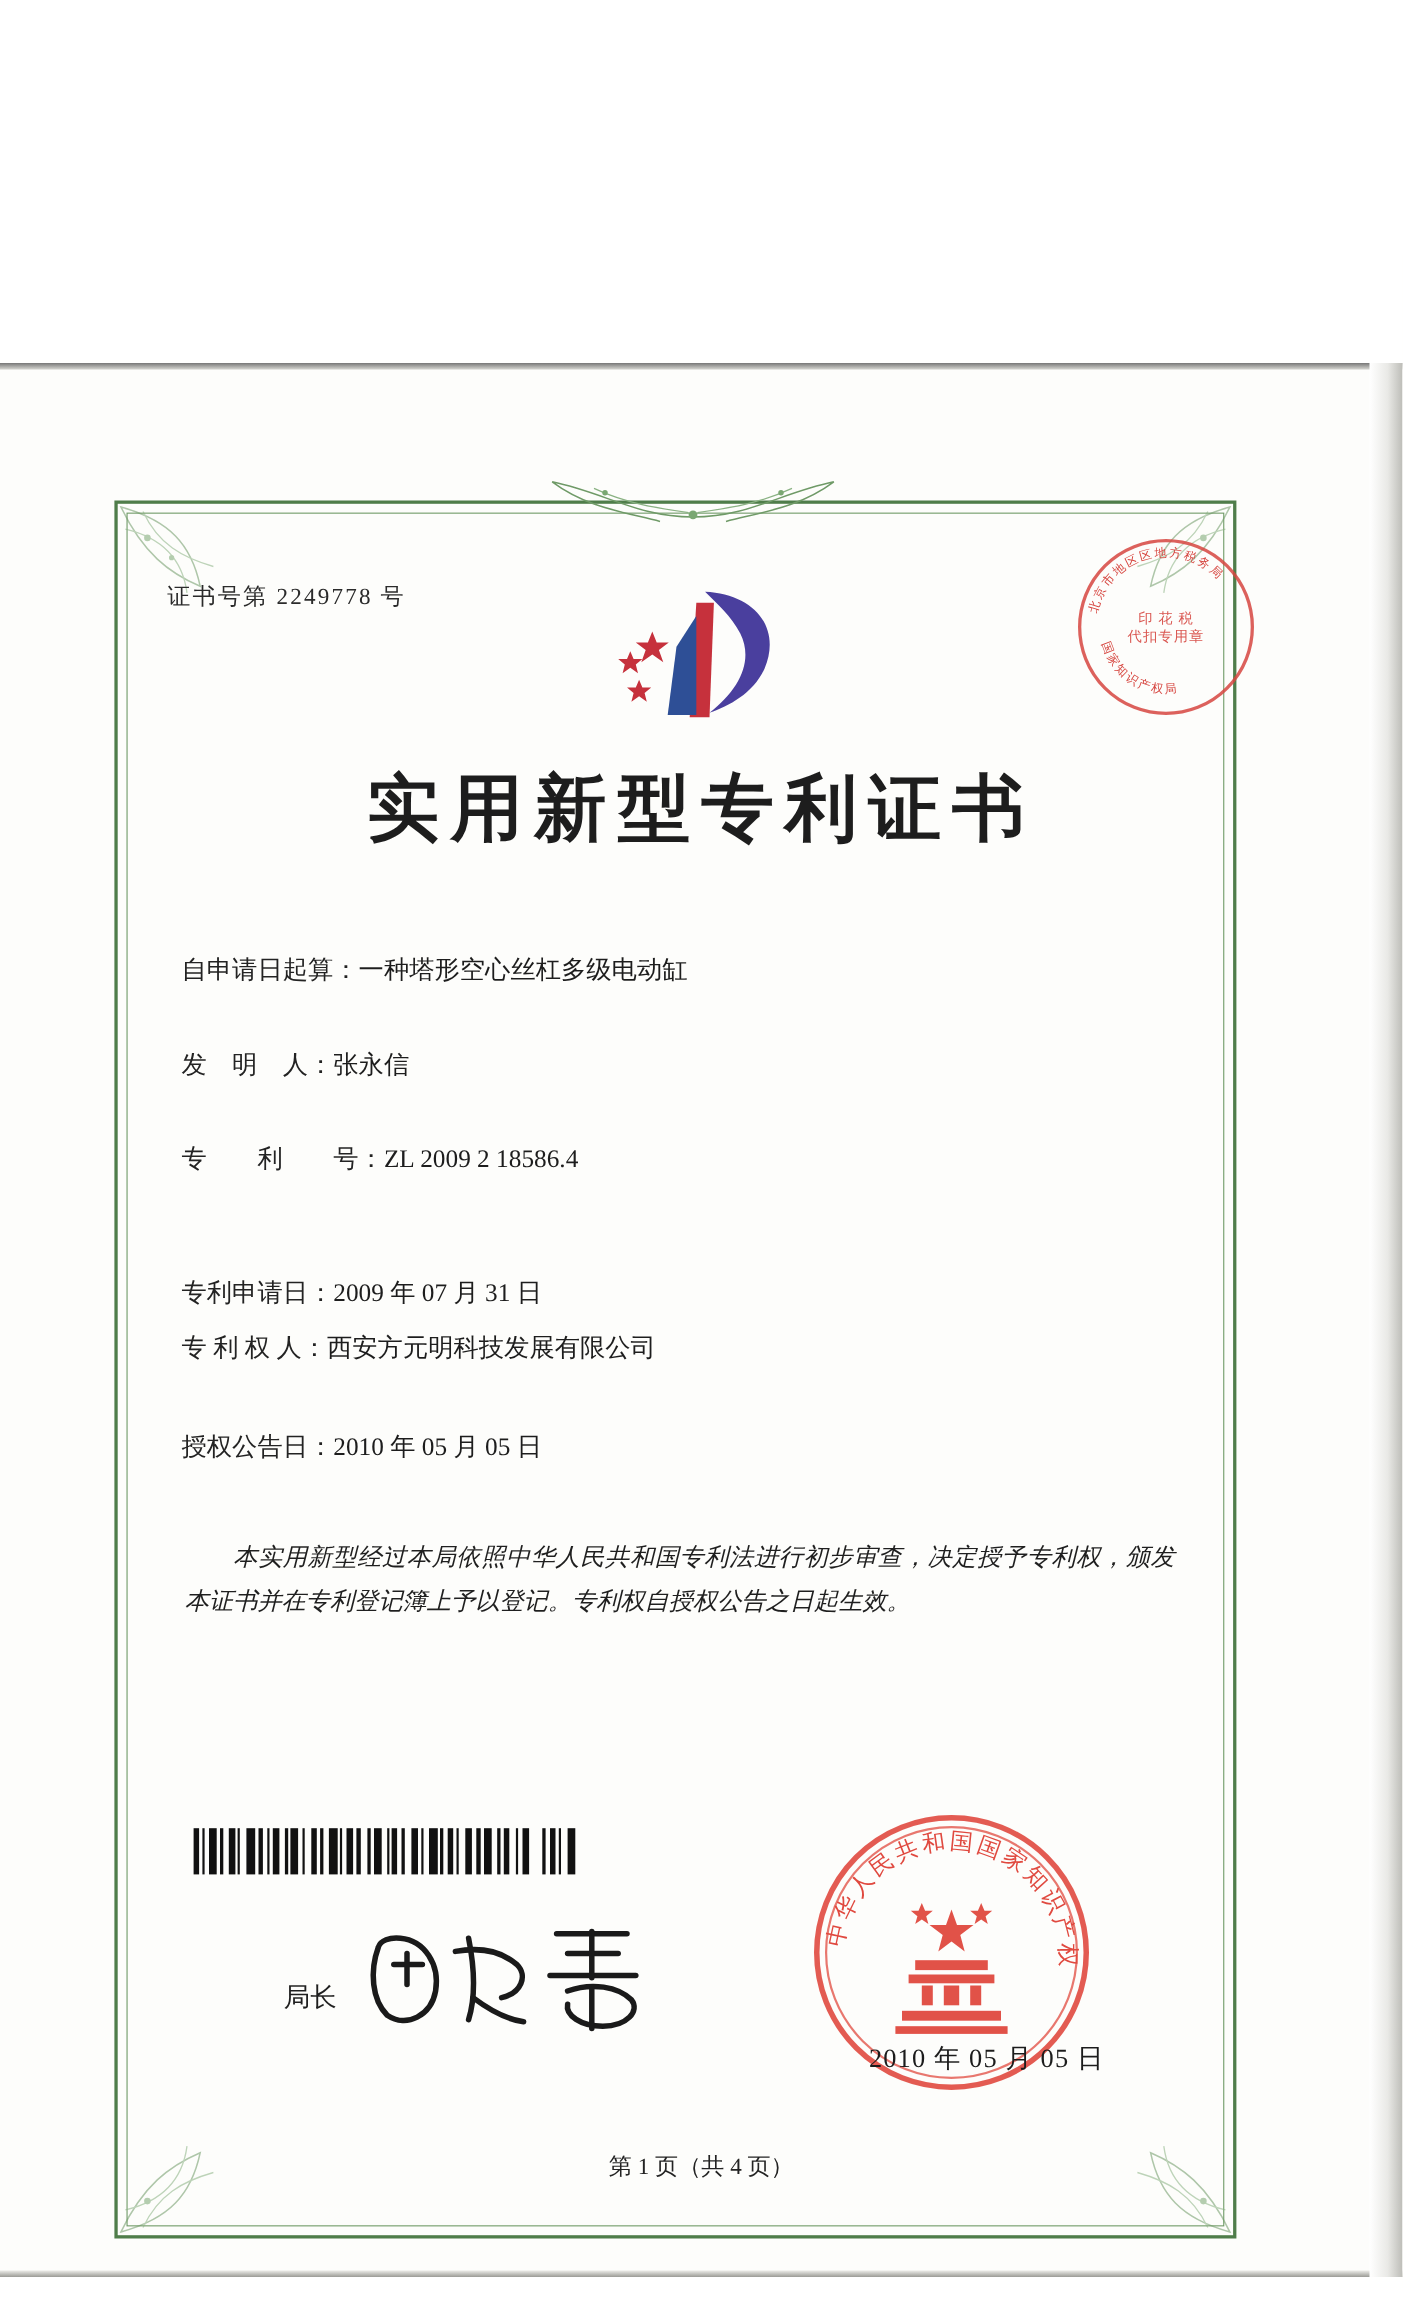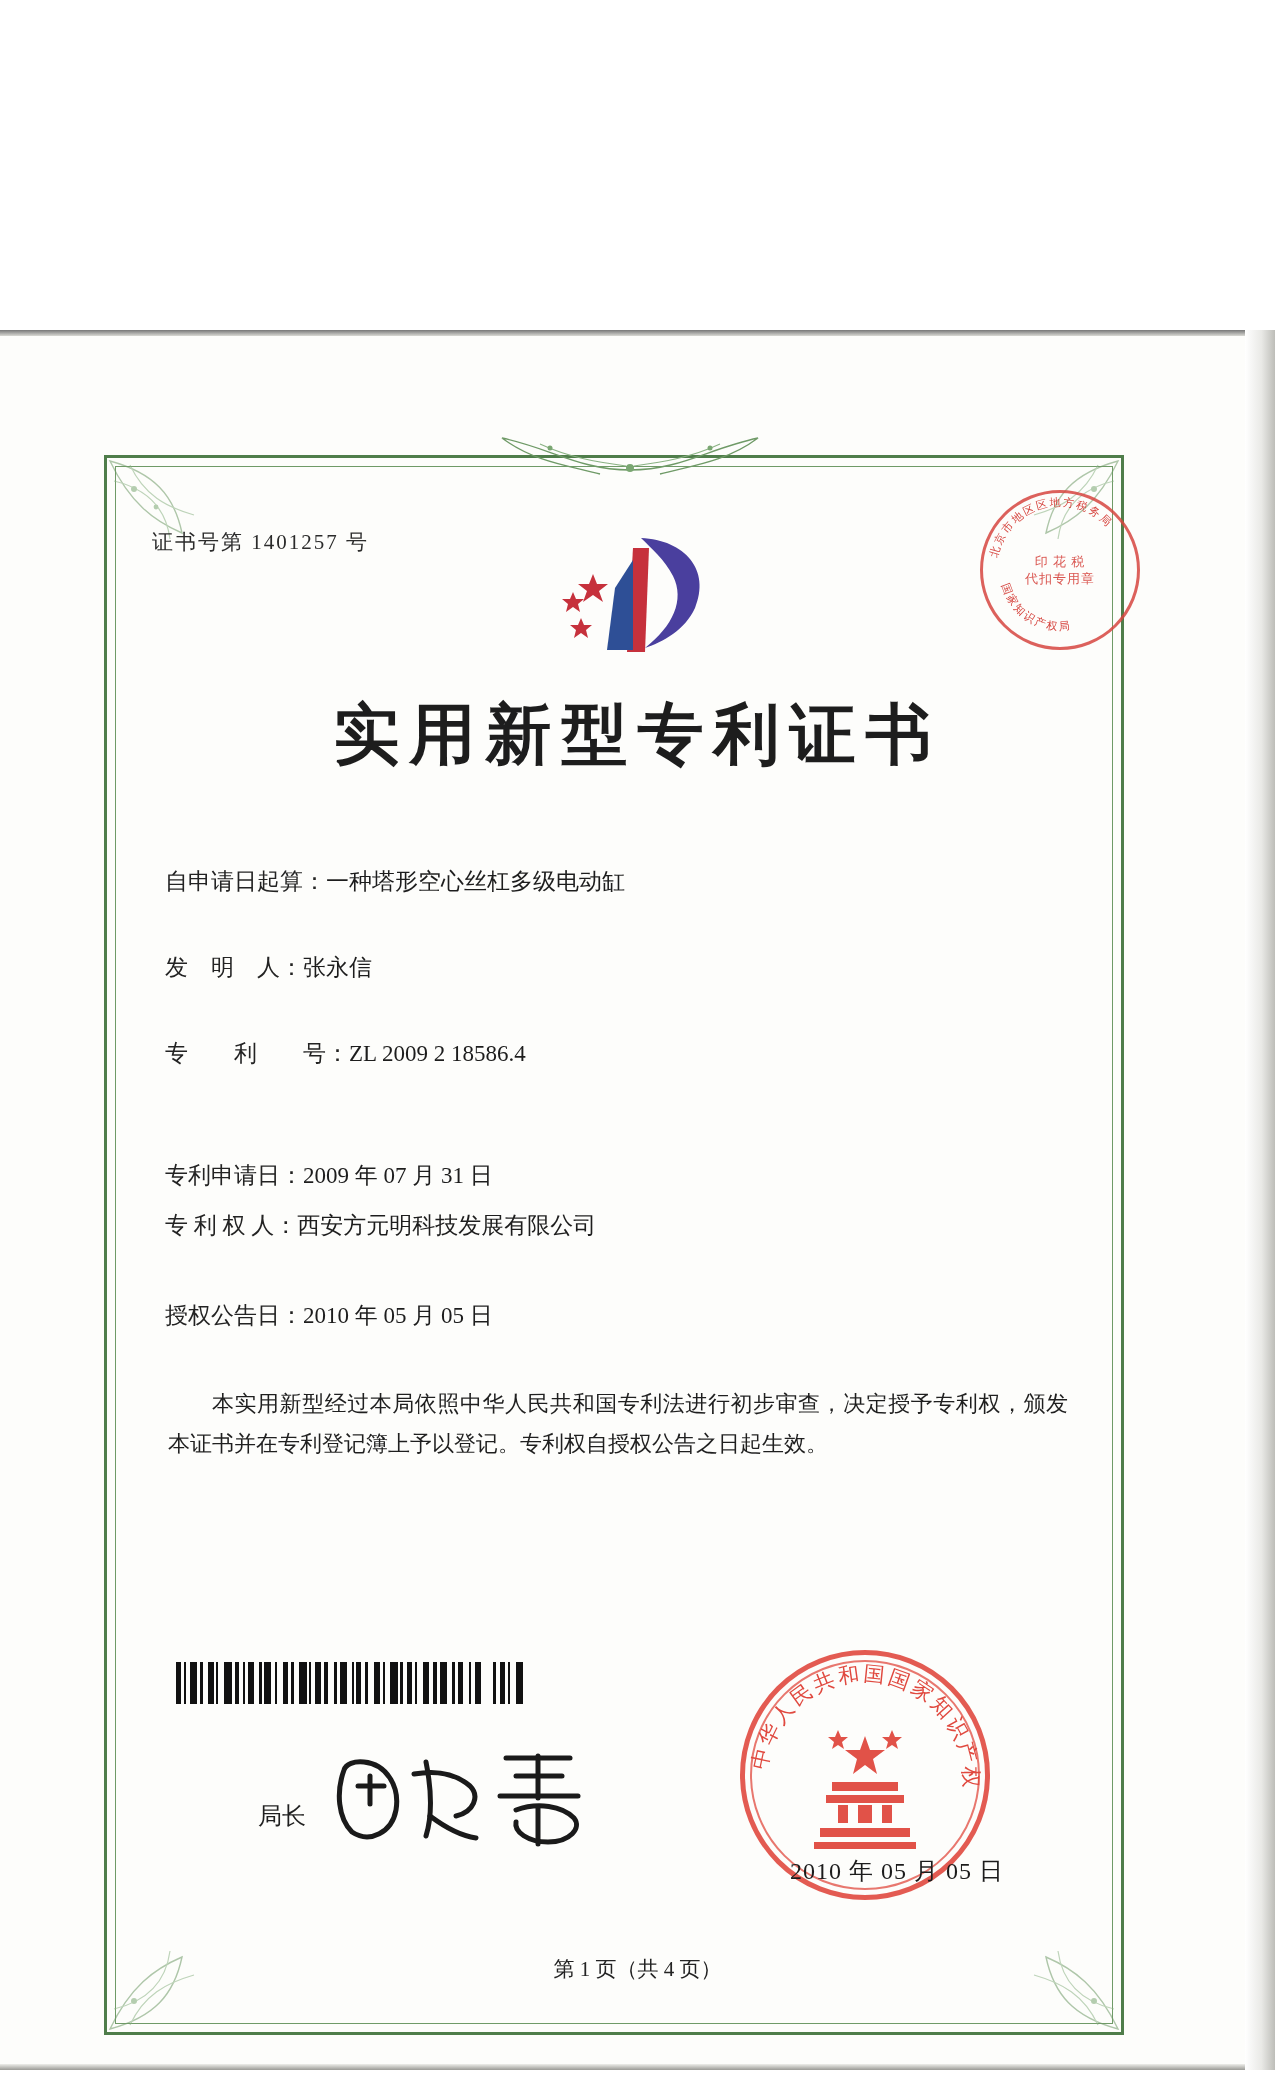--- a/index.html
+++ b/index.html
@@ -183,22 +183,23 @@
     position: absolute;
     left: 168px;
     top: 1380px;
     width: 900px;
     font-size: 22px;
     line-height: 40px;
     color: #1f1f1f;
     text-align: justify;
   }
   #body-text p {
-    margin: 4px 0 2px 0;
+    margin: 16px 0 2px 0;
     text-indent: 44px;
+    font-style: italic;
   }
 
   
   #barcode {
     position: absolute;
     left: 176px;
     top: 1662px;
     width: 380px;
     height: 42px;
     display: flex;
@@ -323,21 +324,21 @@
     <path d="M200 48 C 150 48, 120 26, 72 16 C 104 40, 140 44, 170 52" fill="none" stroke="#6f9a67" stroke-width="1.4"></path>
     <path d="M200 48 C 250 48, 280 26, 328 16 C 296 40, 260 44, 230 52" fill="none" stroke="#6f9a67" stroke-width="1.4"></path>
     <path d="M110 22 C 140 36, 168 40, 196 44" fill="none" stroke="#8ab283" stroke-width="1.1"></path>
     <path d="M290 22 C 260 36, 232 40, 204 44" fill="none" stroke="#8ab283" stroke-width="1.1"></path>
     <circle cx="200" cy="46" r="4" fill="#7aa772"></circle>
     <circle cx="120" cy="26" r="2.5" fill="#7aa772"></circle>
     <circle cx="280" cy="26" r="2.5" fill="#7aa772"></circle>
   </svg>
 </div>
 
-<div id="serial-no">证书号第 1401257 号</div>
+<div id="serial-no">证书号第 2249778 号</div>
 
 <div id="logo-emblem">
   <svg viewBox="0 0 190 130" width="190" height="130">
     <path d="M96 8 C 140 10, 166 40, 150 78 C 140 100, 118 112, 100 118 C 128 96, 140 70, 128 46 C 120 30, 106 18, 96 8 Z" fill="#4a3f9e"></path>
     <path d="M88 18 L 104 18 L 100 122 L 82 122 Z" fill="#c6313c"></path>
     <path d="M70 58 L 88 30 L 88 120 L 62 120 Z" fill="#2e4f96"></path>
     <polygon points="48,44 52,54 63,54 54,61 58,72 48,65 38,72 42,61 33,54 44,54" fill="#c6313c"></polygon>
     <polygon points="28,62 31,69 39,69 33,74 35,82 28,77 21,82 23,74 17,69 25,69" fill="#c6313c"></polygon>
     <polygon points="36,88 39,95 47,95 41,100 43,108 36,103 29,108 31,100 25,95 33,95" fill="#c6313c"></polygon>
   </svg>

